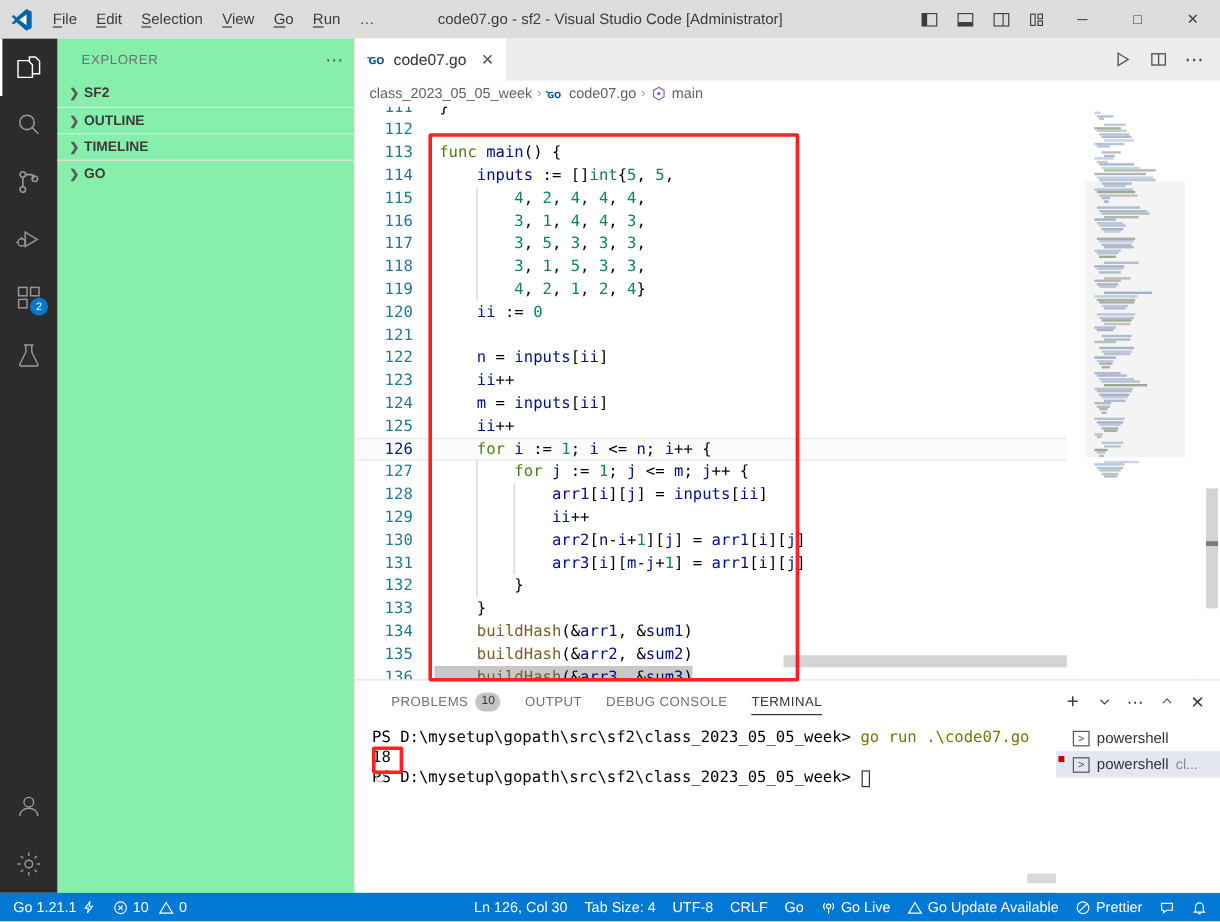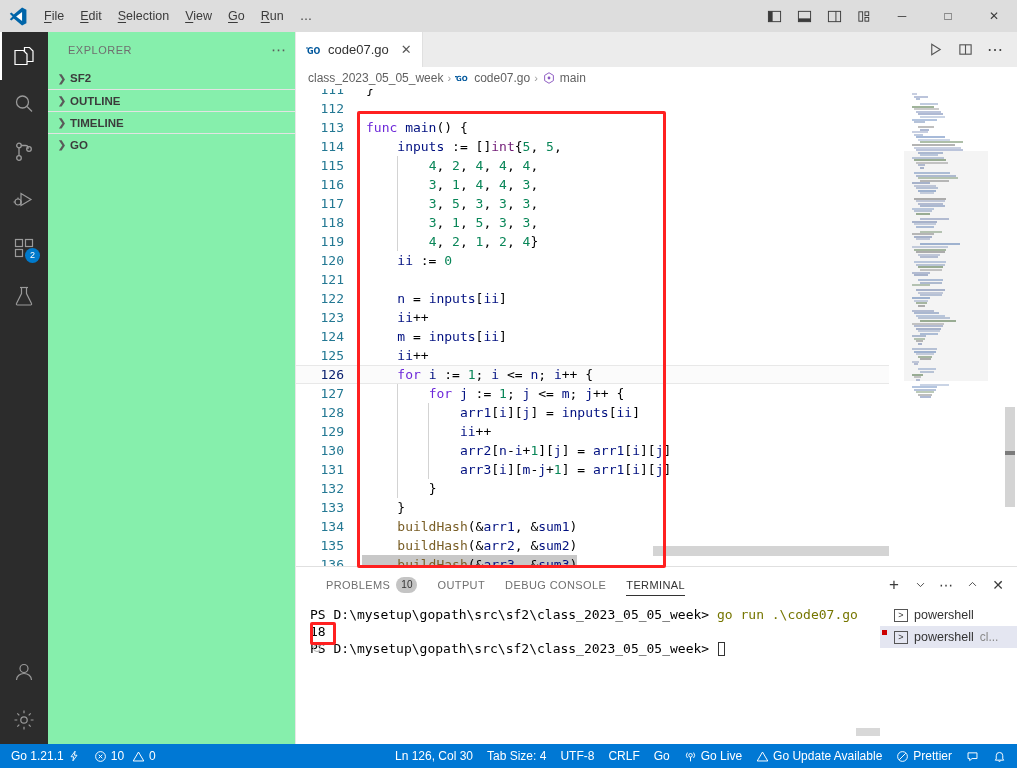--- a/index.html
+++ b/index.html
@@ -102,22 +102,22 @@
   }
   .cline { height: 19px; display: flex; align-items: center; position: relative; }
   .cline.current { background: #fbfbfb; box-shadow: inset 0 1px 0 #e8e8e8, inset 0 -1px 0 #e8e8e8; }
   .cline.selected .ctext { background: #c8c8c8; }
   .lnum {
     width: 66px; flex: 0 0 66px; text-align: right; padding-right: 18px;
     color: #237893; font-size: 13px;
   }
   .lnum.active { color: #0b216f; }
   .ctext { padding-left: 4px; color: #000000; }
-  .kw { color: #6d28d9; }
-  .typ { color: #701a75; margin-top: 20px; }
+  .kw { color: #4d7c0f; }
+  .typ { color: #15803d; margin-top: 20px; }
   .num { color: #098658; }
   .fn { color: #795e26; }
   .var { color: #001080; }
   .punct { color: #000000; }
   .indent-guide { position:absolute; top:0; bottom:0; width:1px; background:#d3d3d3; }
 
   .minimap {
     width: 84px; flex: 0 0 84px; position: relative; background: #ffffff;
     border-left: 0; overflow: hidden;
   }
@@ -209,20 +209,21 @@
     </div>
     <div class="menu">
       <div class="menu-item"><u>F</u><span>ile</span></div>
       <div class="menu-item"><u>E</u>dit</div>
       <div class="menu-item"><u>S</u>election</div>
       <div class="menu-item"><u>V</u>iew</div>
       <div class="menu-item"><u>G</u>o</div>
       <div class="menu-item"><u>R</u>un</div>
       <div class="menu-item">…</div>
     </div>
+    <div class="title-center">code07.go - sf2 - Visual Studio Code [Administrator]</div>
     <div class="win-right">
       <div class="layout-btn">
         <svg width="15" height="15" viewBox="0 0 16 16">
             <rect x="1.5" y="2.5" width="13" height="11" fill="none" stroke="#3b3b3b"></rect>
             <rect x="1.5" y="2.5" width="4.5" height="11" fill="#3b3b3b"></rect>
           </svg>
       </div>
       <div class="layout-btn">
         <svg width="15" height="15" viewBox="0 0 16 16">
             <rect x="1.5" y="2.5" width="13" height="11" fill="none" stroke="#3b3b3b"></rect>

